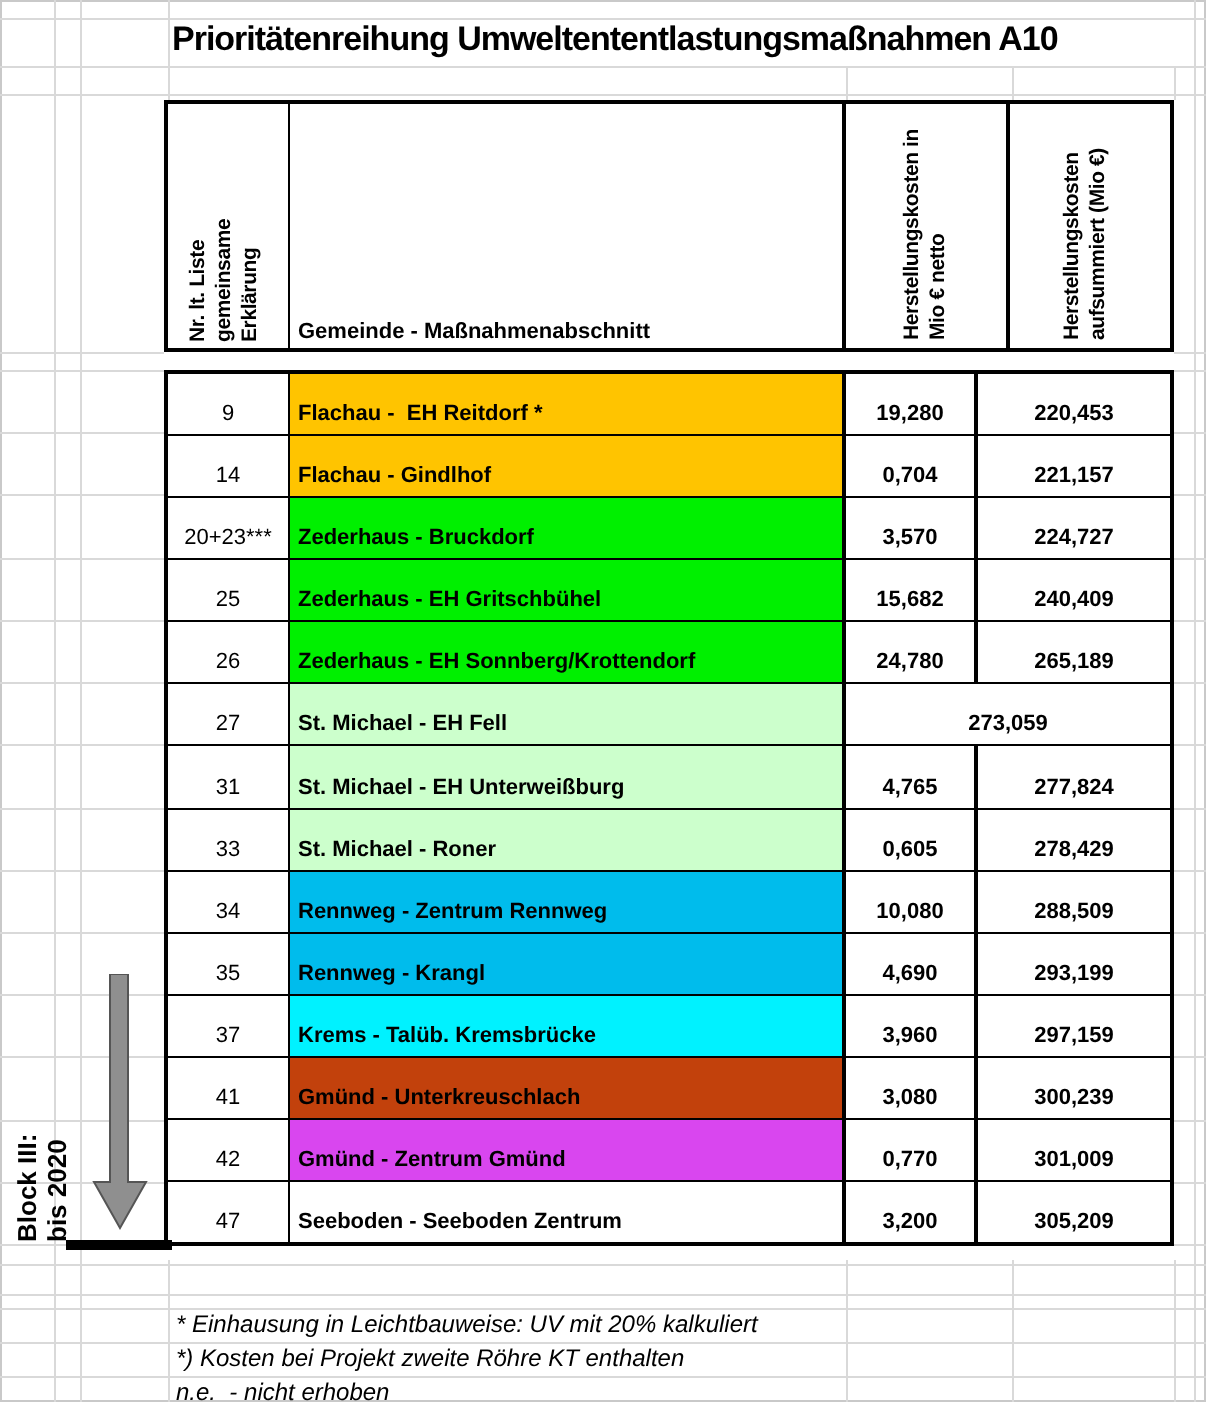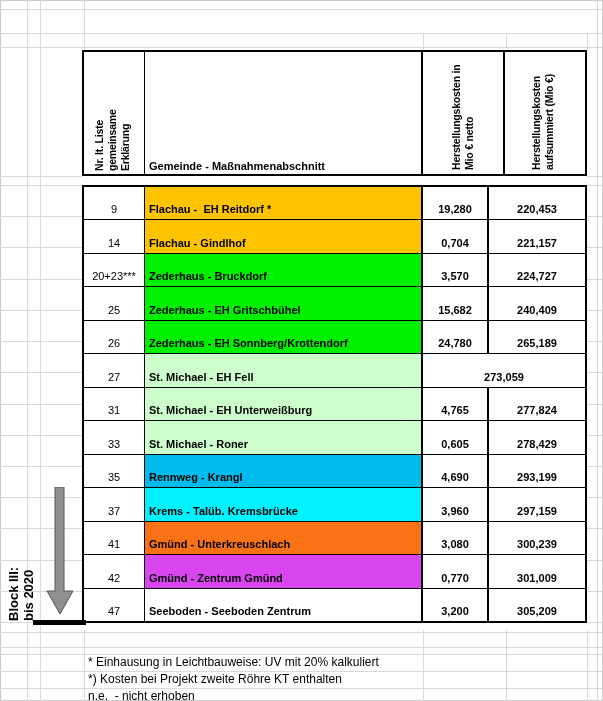--- a/index.html
+++ b/index.html
@@ -47,21 +47,21 @@
   .c-k1{width:66px;border-right:2px solid #000;justify-content:center;font-weight:700;}
   .c-k2{flex:1;justify-content:center;font-weight:700;}
   
   .blocklabel{
     position:absolute;left:6px;top:621px;transform-origin:0 0;transform:rotate(-90deg);
     width:137px;font-weight:700;font-size:13px;line-height:15px;white-space:pre-line;
   }
   .arrow{position:absolute;left:46px;top:487px;}
   .thickline{position:absolute;left:33px;top:620px;width:53px;height:5px;background:#000;}
   
-  .note{position:absolute;left:88px;font-size:12px;white-space:pre;}
+  .note{position:absolute;left:88px;font-size:12px;white-space:pre;font-style:italic;}
   .note1{top:655px;}
   .note2{top:672px;}
   .note3{top:689px;}
 </style>
 </head>
 <body>
 
 <div class="canvas">
 
   <div id="gridlines">
@@ -112,20 +112,21 @@
       <div class="gl" style="left: 84px; top: 33px; width: 1px; height: 17px;"></div>
       <div class="gl" style="left: 84px; top: 630px; width: 1px; height: 71px;"></div>
       <div class="gl" style="left: 423px; top: 33px; width: 1px; height: 17px;"></div>
       <div class="gl" style="left: 423px; top: 630px; width: 1px; height: 71px;"></div>
       <div class="gl" style="left: 506px; top: 33px; width: 1px; height: 17px;"></div>
       <div class="gl" style="left: 506px; top: 630px; width: 1px; height: 71px;"></div>
       <div class="gl" style="left: 587px; top: 33px; width: 1px; height: 17px;"></div>
       <div class="gl" style="left: 587px; top: 630px; width: 1px; height: 71px;"></div>
     </div>
 
+  <div class="title">Prioritätenreihung Umweltententlastungsmaßnahmen A10</div>
 
   <div class="hdrbox">
     <div class="hcell hc1">
       <div class="rot rot1">Nr. lt. Liste
 gemeinsame
 Erklärung</div>
     </div>
     <div class="hcell hc2">
       <div class="hdr-label">Gemeinde - Maßnahmenabschnitt</div>
     </div>
@@ -181,34 +182,40 @@
         <div class="c c-k1">4,765</div>
         <div class="c c-k2">277,824</div>
       </div>
       <div class="trow">
         <div class="c c-nr">33</div>
         <div class="c c-gem" style="background: rgb(204, 255, 204);">St. Michael - Roner</div>
         <div class="c c-k1">0,605</div>
         <div class="c c-k2">278,429</div>
       </div>
       <div class="trow">
+        <div class="c c-nr">34</div>
+        <div class="c c-gem" style="background: rgb(0, 188, 236);">Rennweg - Zentrum Rennweg</div>
+        <div class="c c-k1">10,080</div>
+        <div class="c c-k2">288,509</div>
+      </div>
+      <div class="trow">
         <div class="c c-nr">35</div>
         <div class="c c-gem" style="background: rgb(0, 188, 236);">Rennweg - Krangl</div>
         <div class="c c-k1">4,690</div>
         <div class="c c-k2">293,199</div>
       </div>
       <div class="trow">
         <div class="c c-nr">37</div>
         <div class="c c-gem" style="background: rgb(0, 242, 255);">Krems - Talüb. Kremsbrücke</div>
         <div class="c c-k1">3,960</div>
         <div class="c c-k2">297,159</div>
       </div>
       <div class="trow">
         <div class="c c-nr">41</div>
-        <div class="c c-gem" style="background: #f97316;">Gmünd - Unterkreuschlach</div>
+        <div class="c c-gem" style="background: #c2410c;">Gmünd - Unterkreuschlach</div>
         <div class="c c-k1">3,080</div>
         <div class="c c-k2">300,239</div>
       </div>
       <div class="trow">
         <div class="c c-nr">42</div>
         <div class="c c-gem" style="background: #d946ef;">Gmünd - Zentrum Gmünd</div>
         <div class="c c-k1">0,770</div>
         <div class="c c-k2">301,009</div>
       </div>
       <div class="trow">

